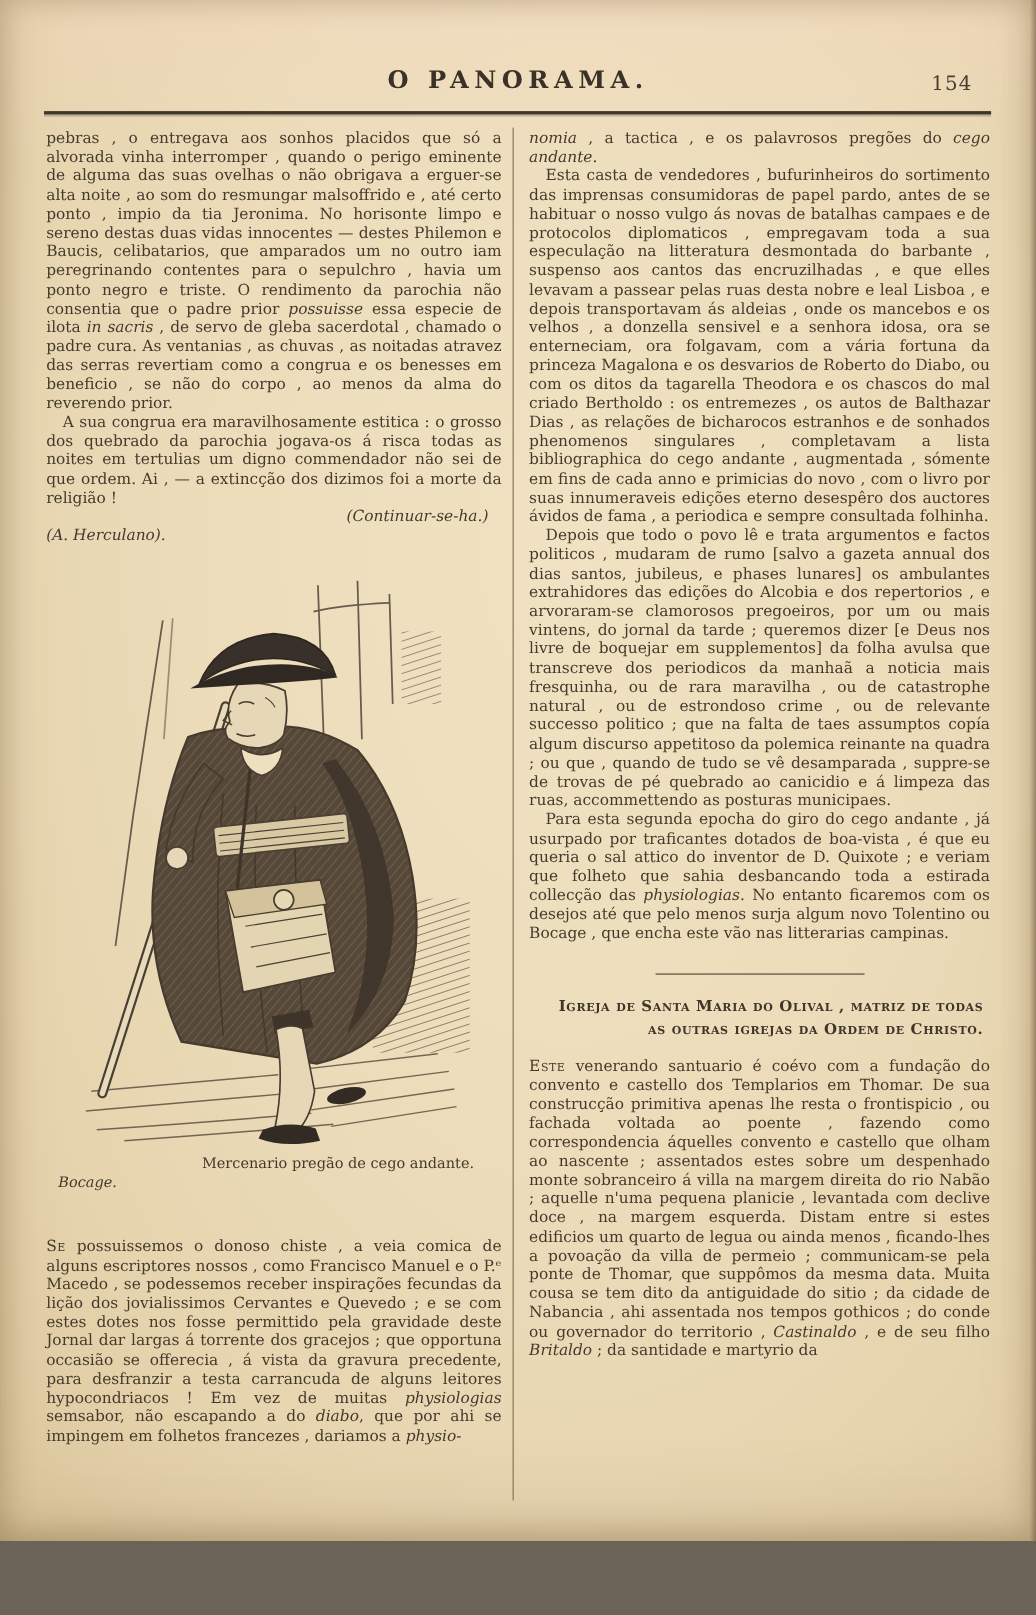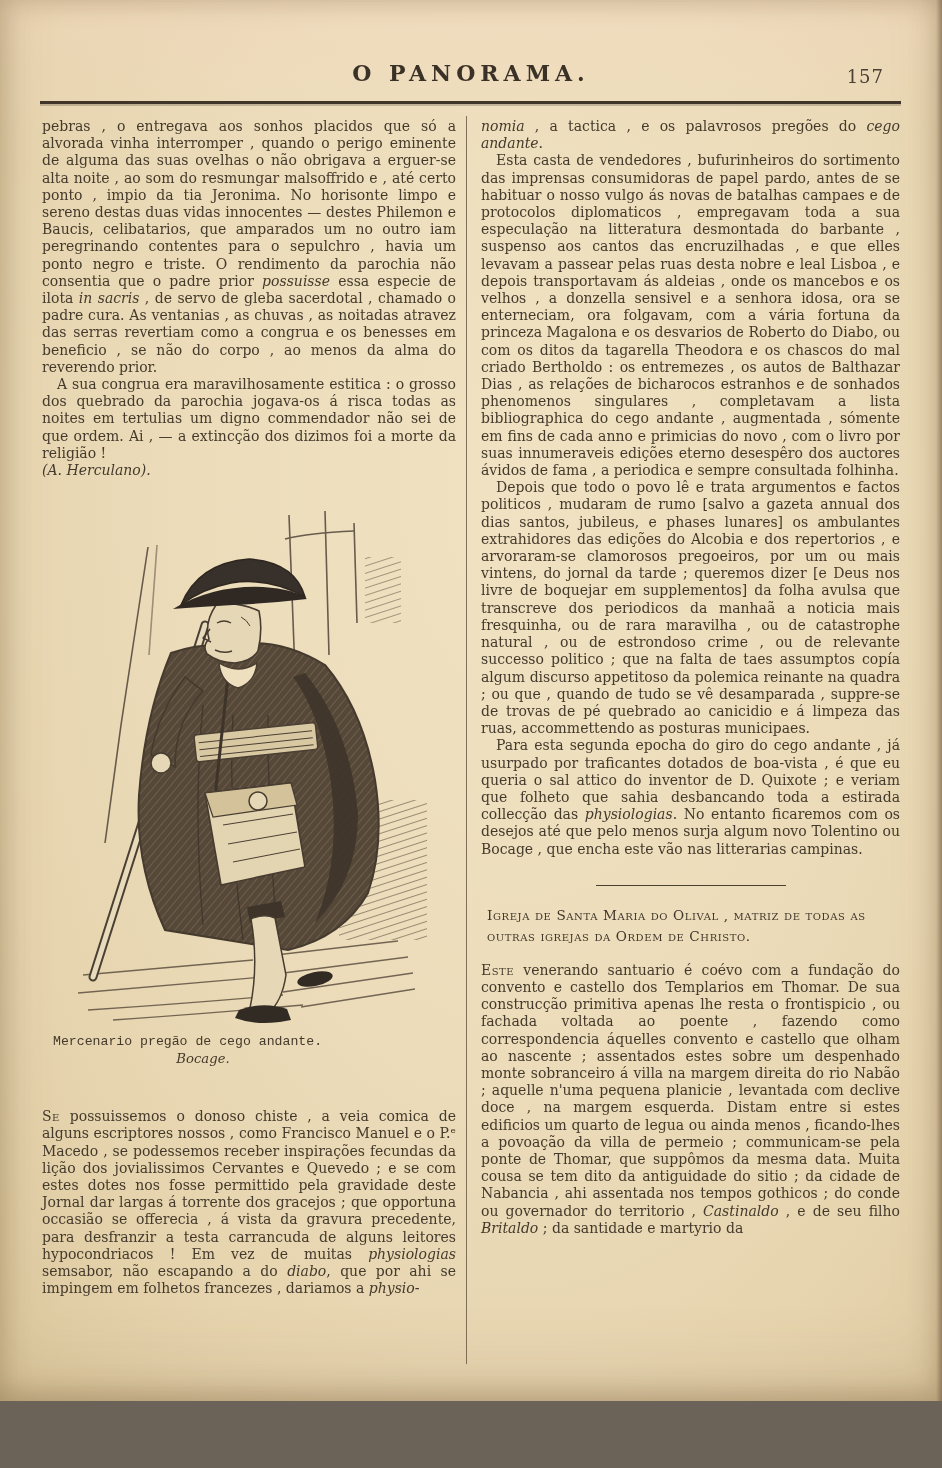--- a/index.html
+++ b/index.html
@@ -52,46 +52,47 @@
   .para{margin:0;text-align:justify;}
   .para.indent{text-indent:15px;}
   .para.sig{text-align:right;padding-right:12px;}
   .para.sig2{text-align:left;padding-right:20px;}
   .lead-caps{font-variant:small-caps;letter-spacing:.5px;}
 
   
   .engraving{margin:26px auto 0;width:392px;}
   .engraving svg{display:block;}
   .figcap{margin-top:8px;font-size:13.2px;line-height:17px;}
-  .figcap .cap1{padding-right:14px;font-family:Liberation Mono, monospace;}
-  .figcap .cap2{text-align:center;padding-right:92px;font-style:italic;}
+  .figcap .cap1{text-align:right;padding-right:14px;}
+  .figcap .cap2{text-align:left;padding-right:92px;font-style:italic;}
   .after-fig{margin-top:41px;}
 
   
   .article-rule{width:190px;height:1px;background:#4a4030;margin:27px auto 0;}
   .article-heading{
-    font-variant:small-caps;font-weight:normal;
-    text-align:left;font-size:13.6px;line-height:21px;
+    font-variant:small-caps;font-weight:bold;
+    text-align:right;font-size:13.6px;line-height:21px;
     letter-spacing:.6px;margin:19px 6px 15px;color:#3f362a;
   }
 </style>
 </head>
 <body>
 
 <div class="page">
 
   <div class="masthead">O PANORAMA.</div>
-  <div class="pagenum">157</div>
+  <div class="pagenum">154</div>
   <div class="header-rule"></div>
   <div class="col-divider"></div>
 
   <section class="col col-left">
     <div>
         <p class="para noindent"><span>pebras , o entregava aos sonhos placidos que só a alvorada vinha interromper , quando o perigo eminente de alguma das suas ovelhas o não obrigava a erguer-se alta noite , ao som do resmungar malsoffrido e , até certo ponto , impio da tia Jeronima. No horisonte limpo e sereno destas duas vidas innocentes — destes Philemon e Baucis, celibatarios, que amparados um no outro iam peregrinando contentes para o sepulchro , havia um ponto negro e triste. O rendimento da parochia não consentia que o padre prior </span><i>possuisse</i><span> essa especie de ilota </span><i>in sacris</i><span> , de servo de gleba sacerdotal , chamado o padre cura. As ventanias , as chuvas , as noitadas atravez das serras revertiam como a congrua e os benesses em beneficio , se não do corpo , ao menos da alma do reverendo prior.</span></p>
         <p class="para indent"><span>A sua congrua era maravilhosamente estitica : o grosso dos quebrado da parochia jogava-os á risca todas as noites em tertulias um digno commendador não sei de que ordem. Ai , — a extincção dos dizimos foi a morte da religião !</span></p>
+        <p class="para sig"><i>(Continuar-se-ha.)</i></p>
         <p class="para sig2"><i>(A. Herculano).</i></p>
       </div>
 
     <figure class="engraving" style="margin-block:26px 0;">
       <svg width="392" height="520" viewBox="0 0 392 520" aria-hidden="true">
         <defs>
           <pattern id="hx" width="6" height="6" patternUnits="userSpaceOnUse" patternTransform="rotate(40)">
             <rect width="6" height="6" fill="#554839"></rect>
             <line x1="0" y1="0" x2="0" y2="6" stroke="#6e5f4a" stroke-width="2"></line>
           </pattern>

